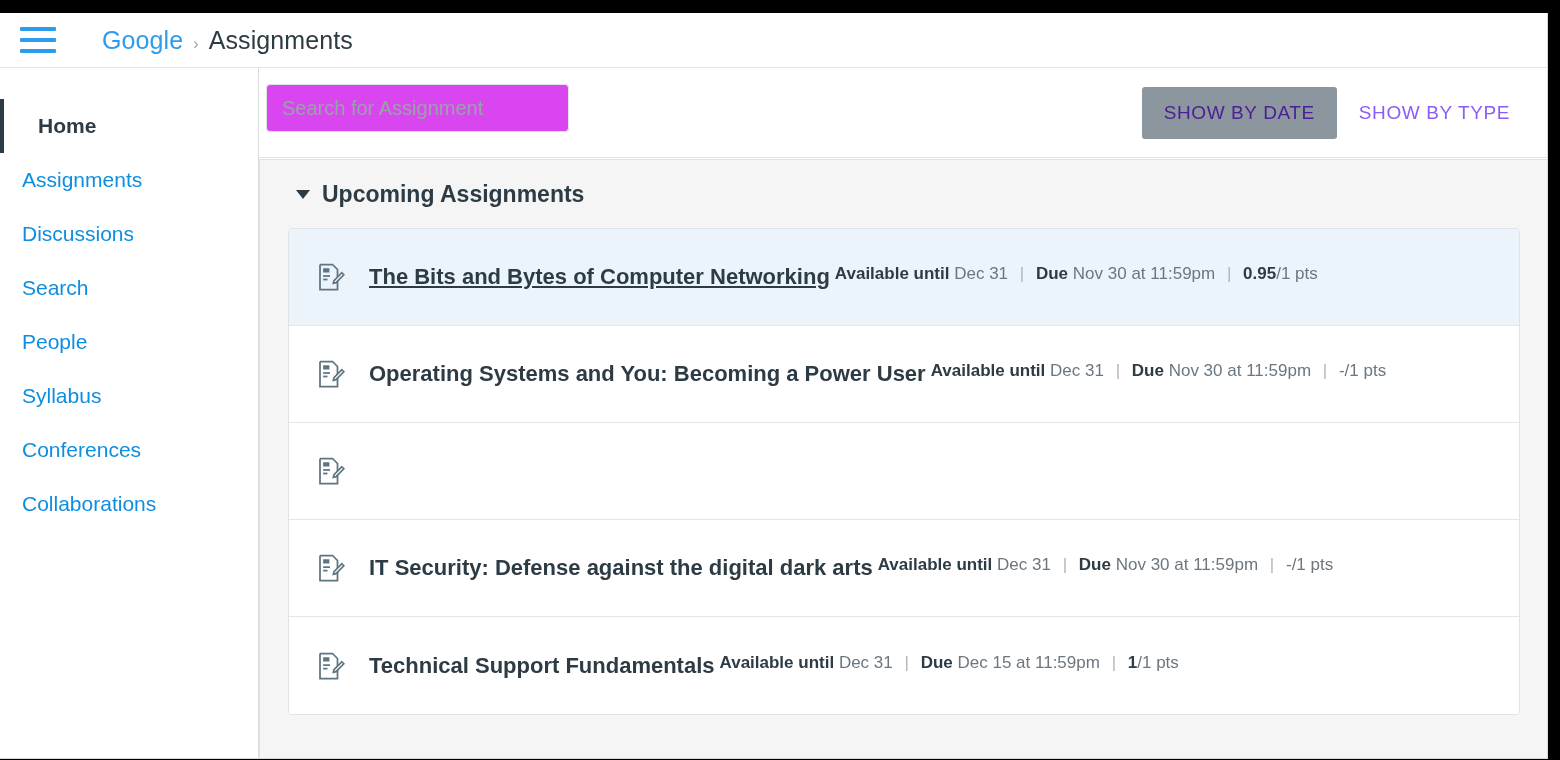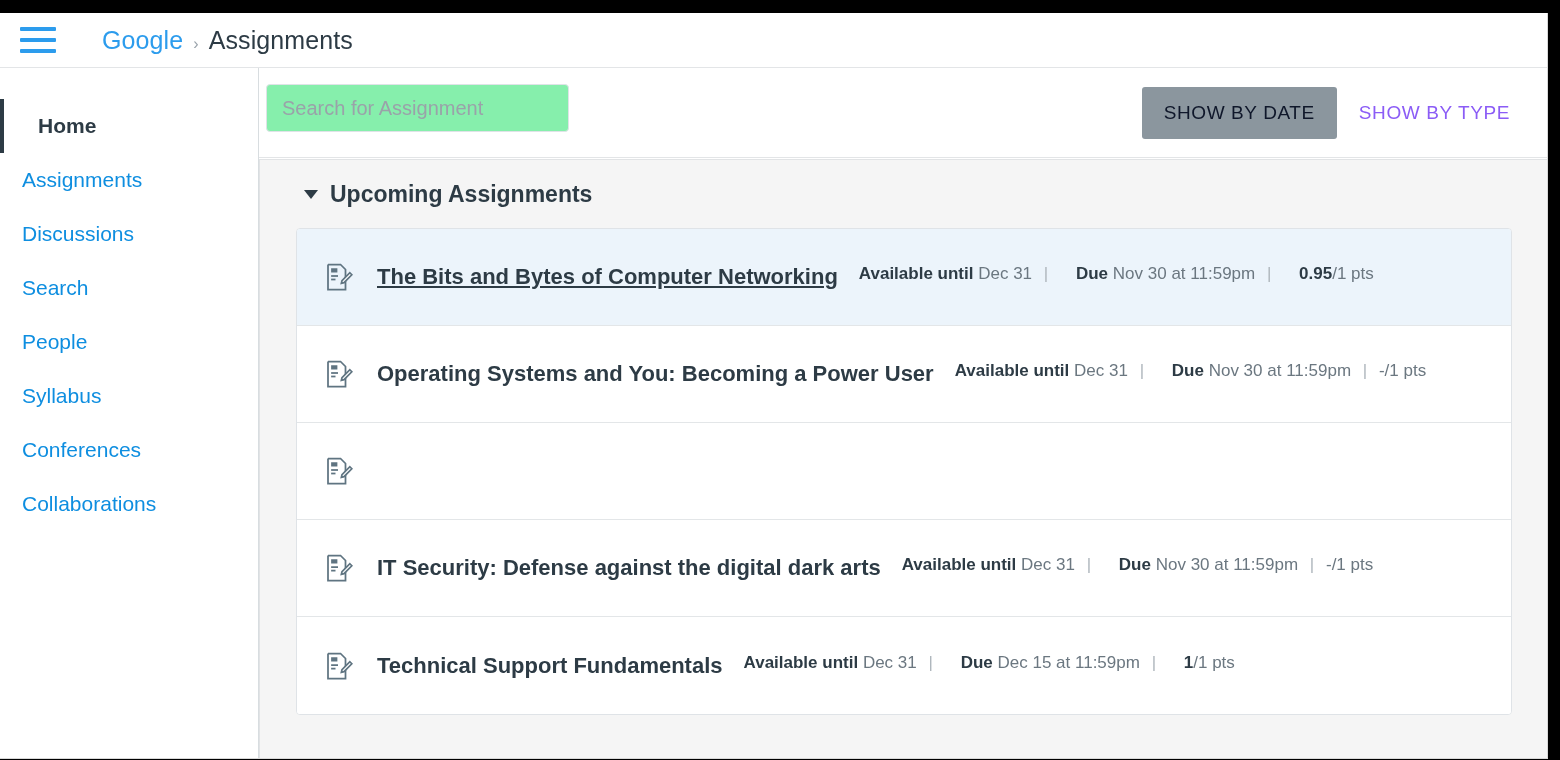--- a/index.html
+++ b/index.html
@@ -126,21 +126,21 @@
     left: 7px;
     top: 16px;
     width: 303px;
     height: 48px;
     border: 1px solid #dfe3e7;
     border-radius: 4px;
     font-size: 20px;
     color: #2d3b45;
     padding: 0 15px;
     font-family: "Liberation Sans", sans-serif;
-    background: #86efac;
+    background: #d946ef;
     outline: none;
   }
   .search-input::placeholder {
     color: #9aa2a9;
   }
 
   .toggle-group {
     position: absolute;
     right: 16px;
     top: 19px;
@@ -156,35 +156,35 @@
     padding: 0 22px;
     height: 52px;
     line-height: 52px;
     cursor: pointer;
     font-family: "Liberation Sans", sans-serif;
     white-space: nowrap;
     border-radius: 3px;
   }
   .toggle-btn.active {
     background: #8b969e;
-    color: #0f172a;
+    color: #4c1d95;
   }
 
   
   .group-panel {
     position: absolute;
     left: 0;
     top: 91px;
     width: 1289px;
     height: 600px;
     background: #f5f5f5;
     border: 1px solid #e1e3e5;
     border-right: none;
     border-bottom: none;
-    padding: 0 36px;
+    padding: 0 28px;
   }
 
   .group-header {
     display: flex;
     align-items: center;
     height: 68px;
     padding-left: 8px;
     cursor: pointer;
   }
   .caret {
@@ -249,21 +249,20 @@
 
   .row-meta {
     font-size: 17px;
     color: #6b7780;
     line-height: 1.2;
     white-space: nowrap;
   }
   .row-meta b {
     color: #2d3b45;
     font-weight: bold;
-    margin-left: 16px;
   }
   .meta-sep {
     color: #aeb6bc;
     margin: 0 7px;
   }
 </style>
 </head>
 <body>
 
 <div class="app-frame">

